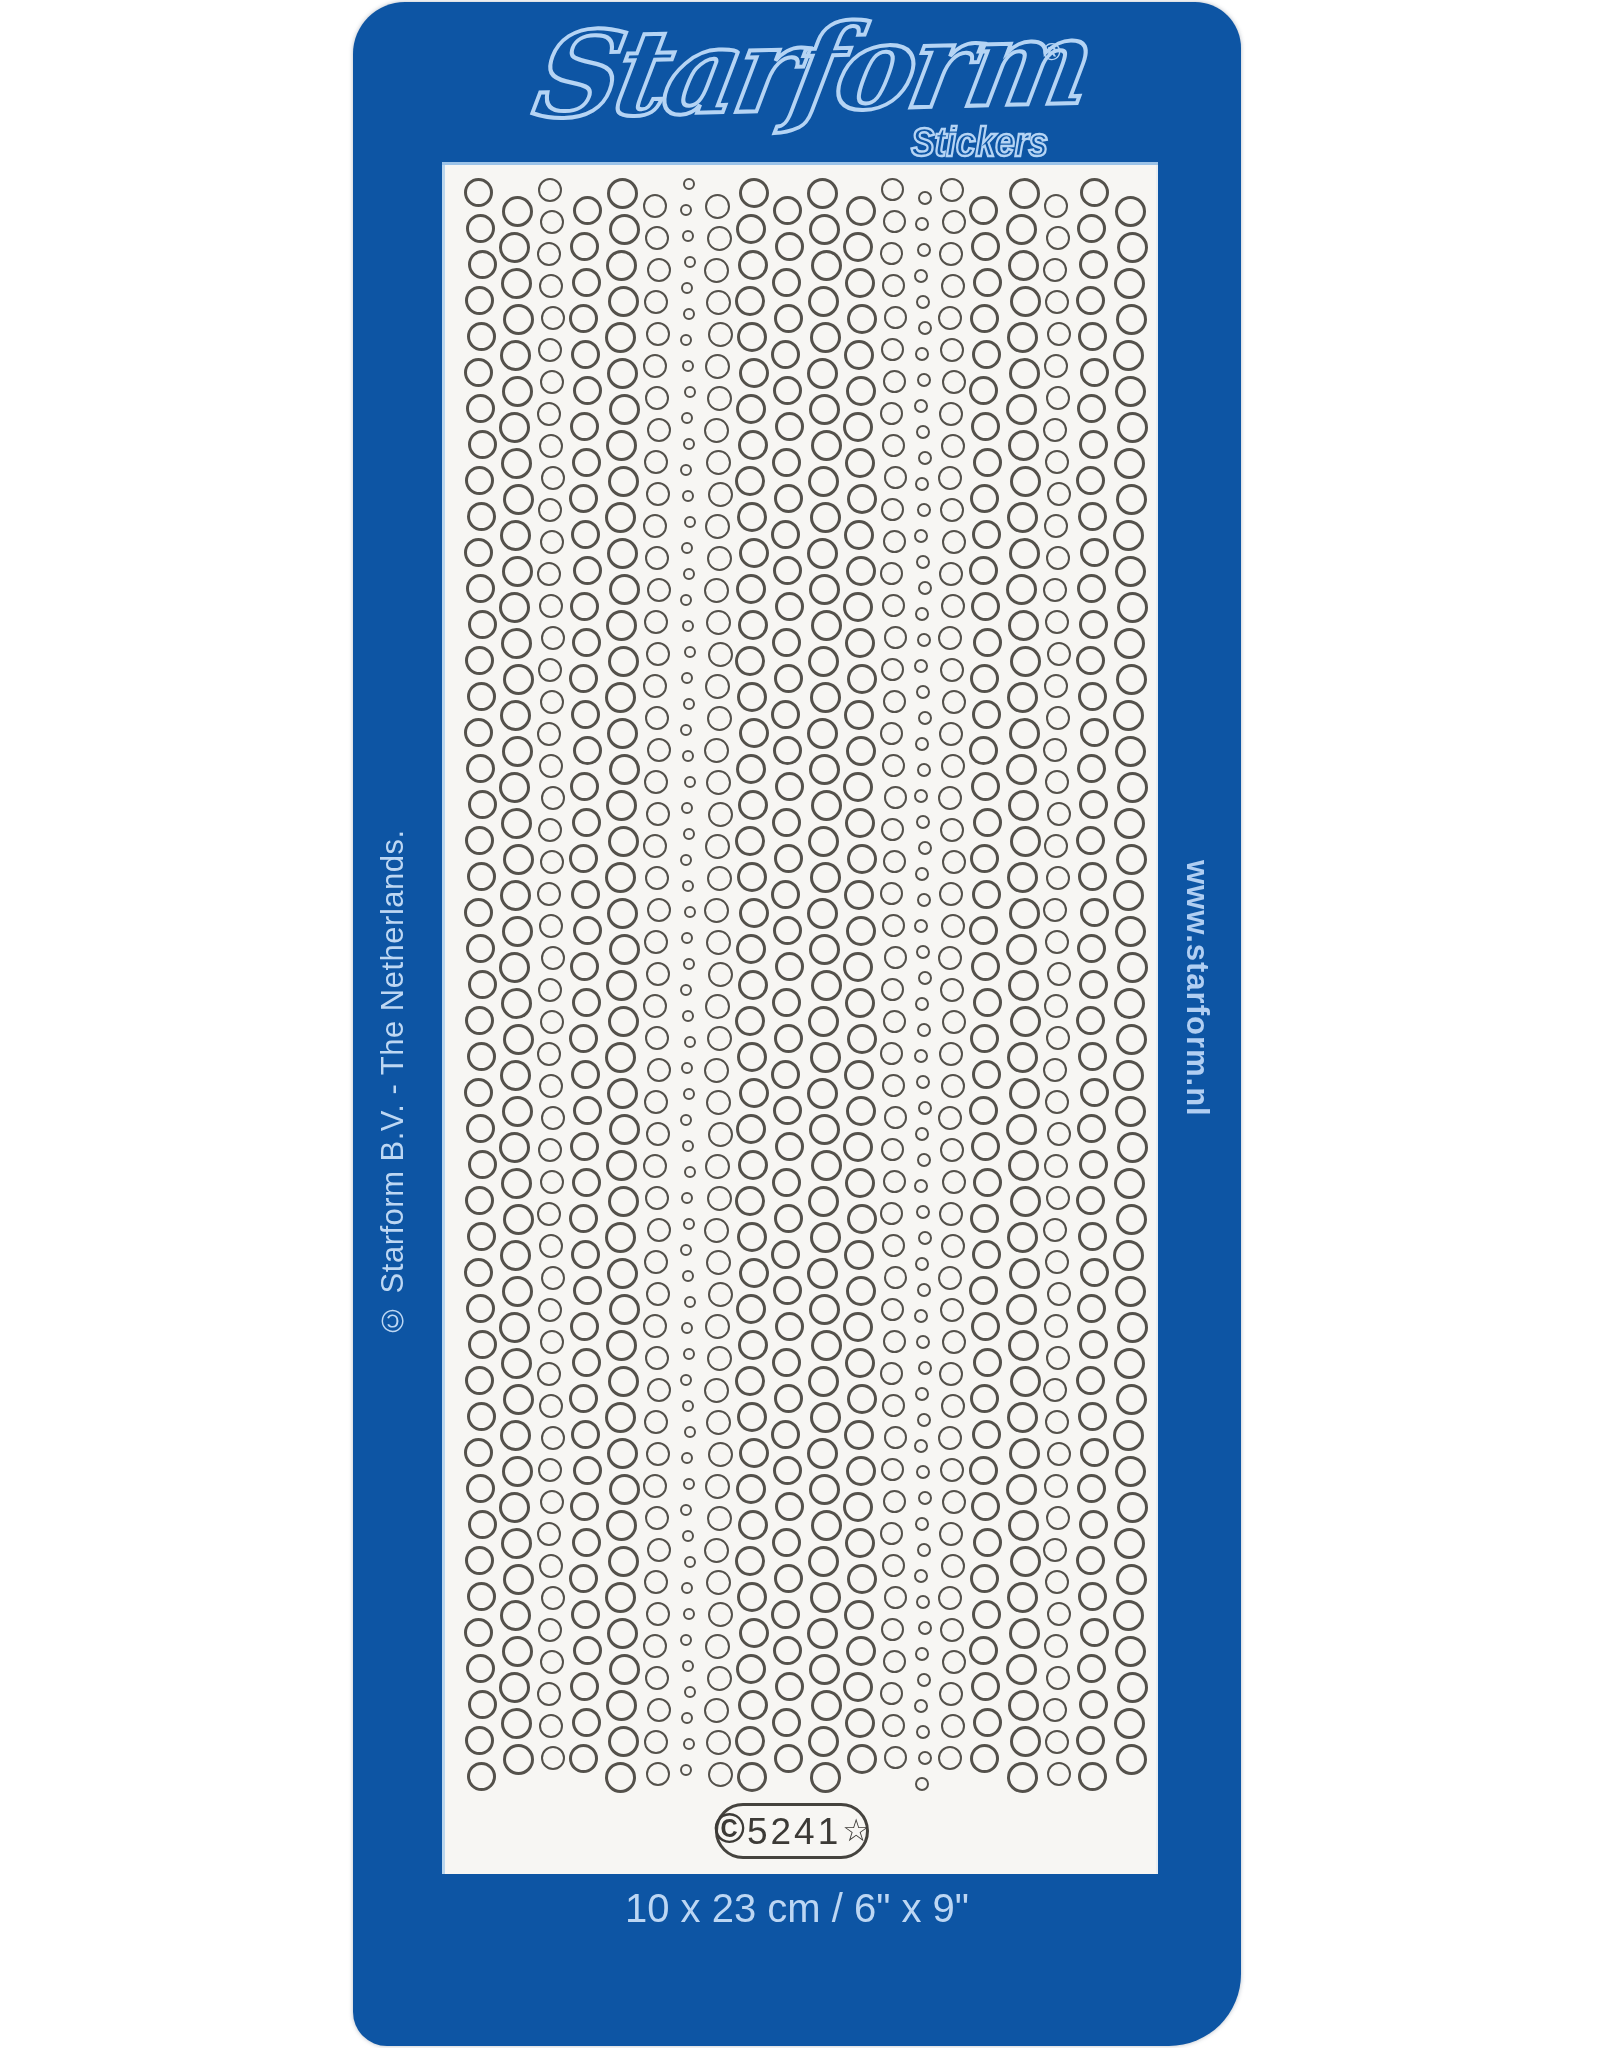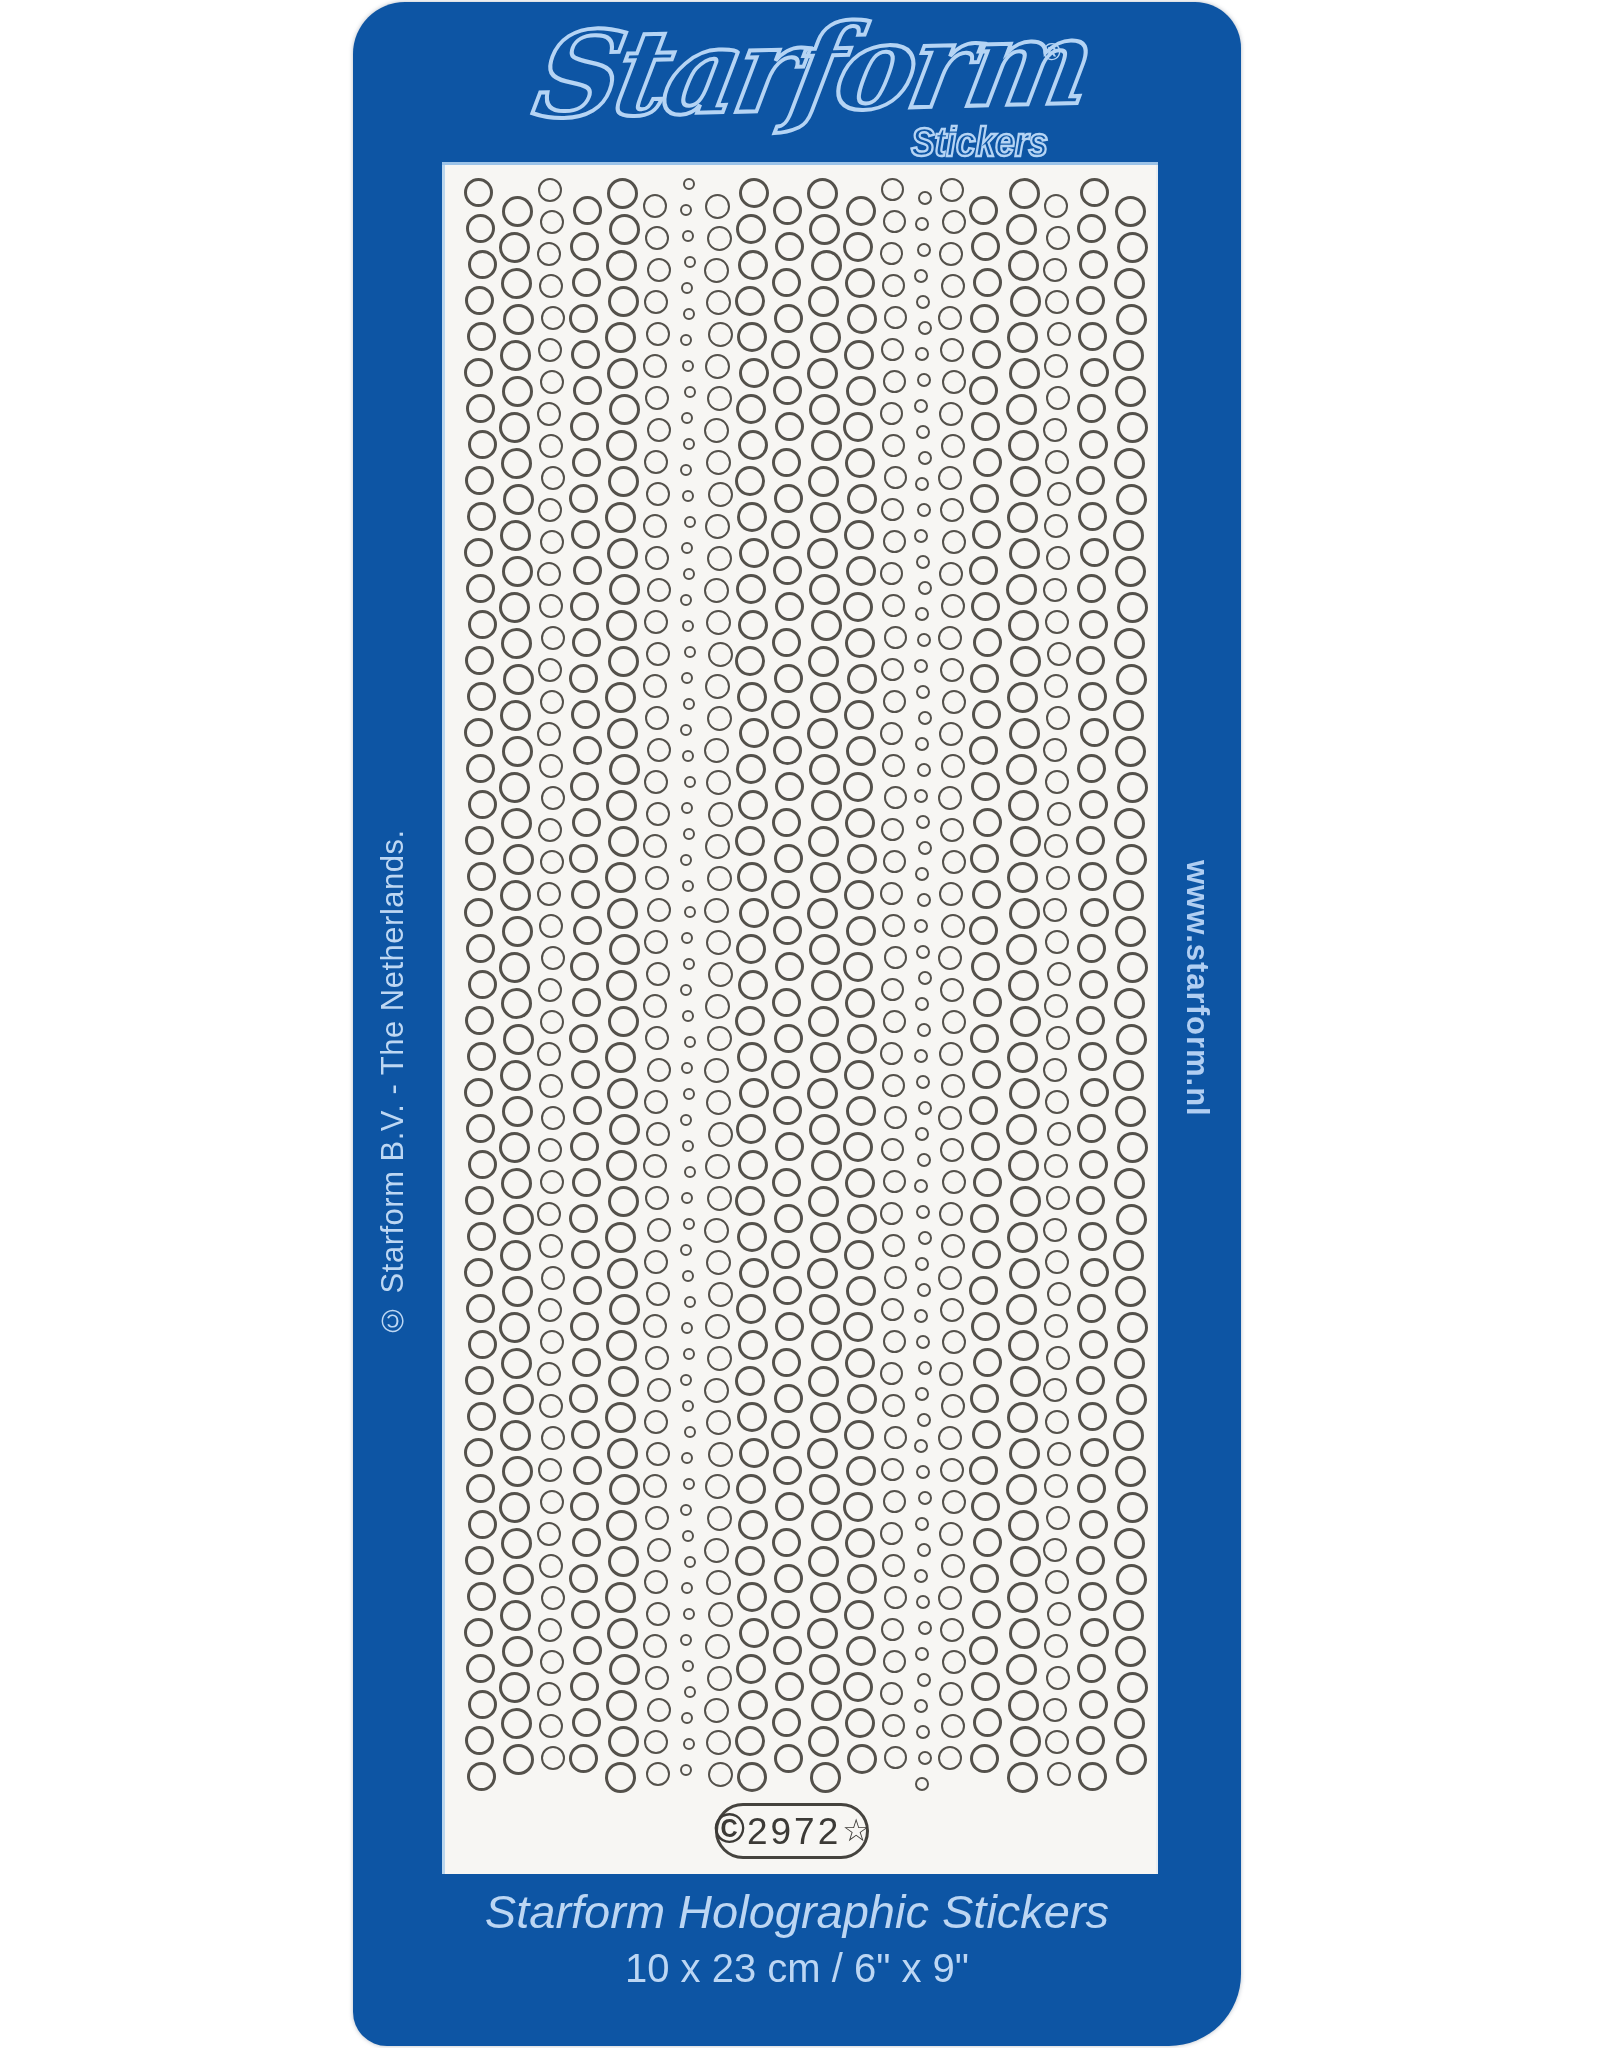--- a/index.html
+++ b/index.html
@@ -84,21 +84,21 @@
   <div class="logo-text">Starform</div>
   <div class="logo-reg">®</div>
   <div class="logo-sub">Stickers</div>
 
   <div class="side-left">© Starform B.V.  -  The Netherlands.</div>
   <div class="side-right">www.starform.nl</div>
 
   <div class="sheet">
     <div class="stamp">
       <span class="stamp-copy">©</span>
-      <span class="stamp-num">2972</span>
+      <span class="stamp-num">5241</span>
       <span class="stamp-star">☆</span>
     </div>
   <div class="ring" style="width: 29px; height: 29px; left: 21.5px; top: 16px; border-width: 3px;"></div>
       <div class="ring" style="width: 29px; height: 29px; left: 23.5px; top: 52px; border-width: 3px;"></div>
       <div class="ring" style="width: 29px; height: 29px; left: 25.5px; top: 88px; border-width: 3px;"></div>
       <div class="ring" style="width: 29px; height: 29px; left: 22.5px; top: 124px; border-width: 3px;"></div>
       <div class="ring" style="width: 29px; height: 29px; left: 24.5px; top: 160px; border-width: 3px;"></div>
       <div class="ring" style="width: 29px; height: 29px; left: 21.5px; top: 196px; border-width: 3px;"></div>
       <div class="ring" style="width: 29px; height: 29px; left: 23.5px; top: 232px; border-width: 3px;"></div>
       <div class="ring" style="width: 29px; height: 29px; left: 25.5px; top: 268px; border-width: 3px;"></div>
@@ -1048,17 +1048,16 @@
       <div class="ring" style="width: 31px; height: 31px; left: 671.5px; top: 1366px; border-width: 3px;"></div>
       <div class="ring" style="width: 31px; height: 31px; left: 673.5px; top: 1402px; border-width: 3px;"></div>
       <div class="ring" style="width: 31px; height: 31px; left: 670.5px; top: 1438px; border-width: 3px;"></div>
       <div class="ring" style="width: 31px; height: 31px; left: 672.5px; top: 1474px; border-width: 3px;"></div>
       <div class="ring" style="width: 31px; height: 31px; left: 674.5px; top: 1510px; border-width: 3px;"></div>
       <div class="ring" style="width: 31px; height: 31px; left: 671.5px; top: 1546px; border-width: 3px;"></div>
       <div class="ring" style="width: 31px; height: 31px; left: 673.5px; top: 1582px; border-width: 3px;"></div>
     </div>
 
   <div class="footer">
-    <p class="footer-line1">Starform Holographic Stickers</p>
     <p class="footer-line3">10 x 23 cm / 6" x 9"</p>
   </div>
 
 </div>
 
 </body></html>

